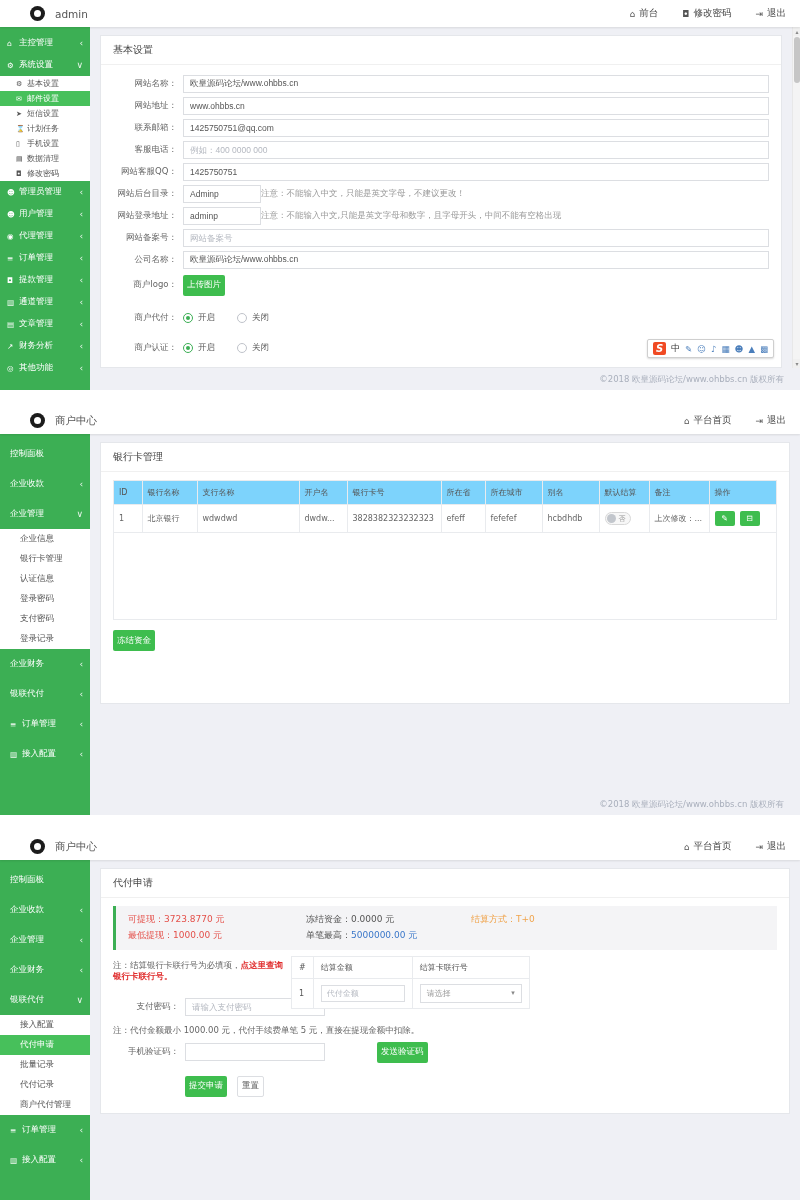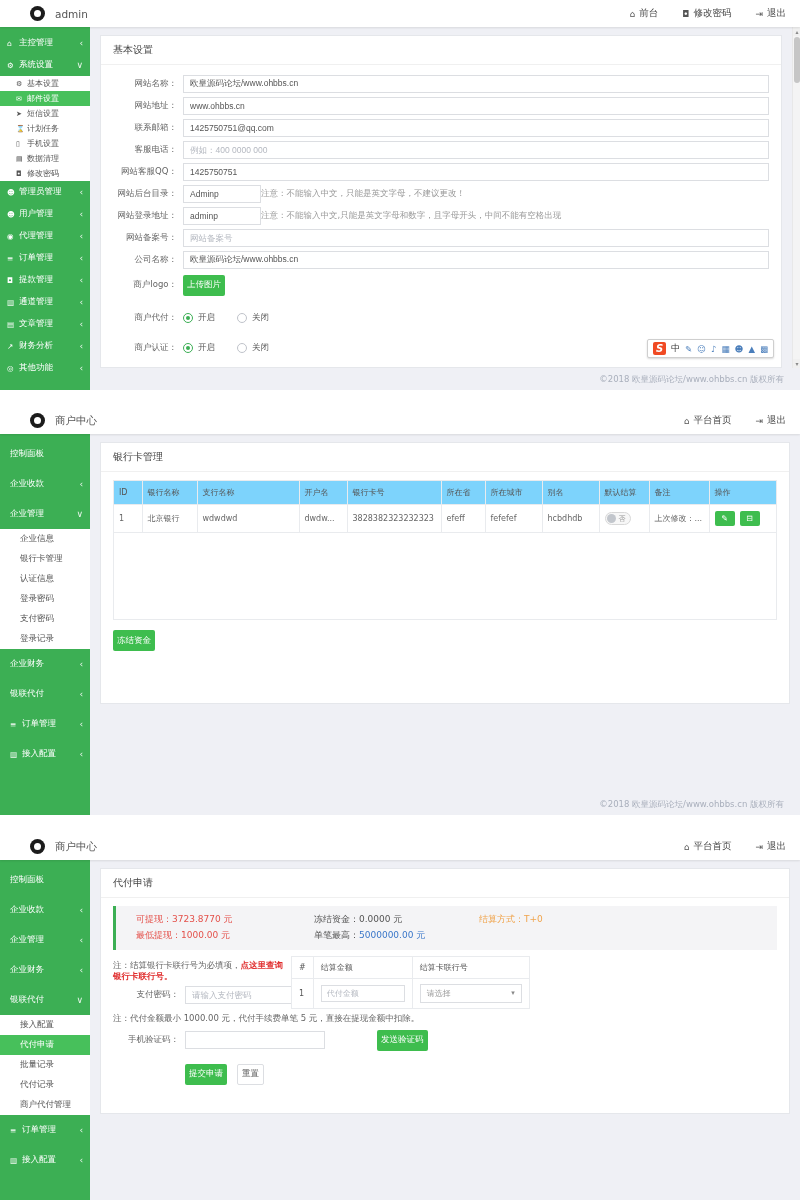--- a/index.html
+++ b/index.html
@@ -76,21 +76,21 @@
   .toggle{display:inline-flex;align-items:center;border:1px solid #D8D8D8;border-radius:8px;height:13px;padding:1px 4px 1px 1px;background:#F7F7F7;cursor:pointer}
   .tg-knob{width:9px;height:9px;border-radius:50%;background:#C2C6CC;margin-right:3px}
   .tg-txt{font-size:7px;color:#999}
   .abtn{display:inline-flex;align-items:center;justify-content:center;width:20px;height:15px;background:#3EBD4E;color:#fff;border:none;border-radius:2px;font-size:8px;margin-right:5px;cursor:pointer}
   .addbtn{margin-top:10px}
   .spacer{flex:1}
   
   .tabs{display:flex;border-bottom:1px solid #E3E5E8;margin-bottom:10px}
   .tab{padding:6px 13px;font-size:9px;color:#555;border:1px solid transparent;cursor:pointer;margin-bottom:-1px}
   .tab.active{background:#fff;border-color:#E3E5E8;border-bottom-color:#fff;color:#333}
-  .summary{background:#F4F4F6;border-left:3px solid #3CAF54;padding:6px 20px;font-size:9px;line-height:1.75;margin-bottom:10px}
+  .summary{background:#F4F4F6;border-left:3px solid #3CAF54;padding:6px 12px;font-size:9px;line-height:1.75;margin-bottom:10px}
   .seg{display:inline-block}
   .seg.w1{width:178px}.seg.w2{width:165px}
   .c-red{color:#E4504A}.c-dark{color:#555}.c-orange{color:#F0A44C}.c-blue{color:#3A77C9}
   .relwrap{position:relative}
   .note{font-size:8.5px;color:#666;line-height:1.3}
   .note1{width:178px}
   .note-red{color:#E02B2B;font-weight:bold}
   .mini-wrap{position:absolute;left:178px;top:-4px}
   .mini th,.mini td{border:1px solid #E9EBEE;font-weight:normal;font-size:8px;color:#555;text-align:left;padding:5px 7px;background:#fff}
   .mini{width:auto;table-layout:auto}
@@ -538,21 +538,21 @@
                     <td>
                         <div class="select">
                           <span class="txt">请选择</span>
                           <i class="caret">▾</i>
                         </div>
                       </td>
                   </tr>
                 </tbody>
               </table>
             </div>
-            <div class="p3row" style="margin-top:4px">
+            <div class="p3row" style="margin-top:16px">
                 <label class="flabel">支付密码：</label>
                 <input class="finput" placeholder="请输入支付密码" style="">
               </div>
             <div class="note" style="margin-top:9px">注：代付金额最小 1000.00 元，代付手续费单笔 5 元，直接在提现金额中扣除。</div>
             <div class="p3row" style="margin-top:6px">
                 <label class="flabel">手机验证码：</label>
                 <input class="finput" style="">
                 <button class="btn sendbtn">发送验证码</button>
               </div>
             <div class="btnrow">

